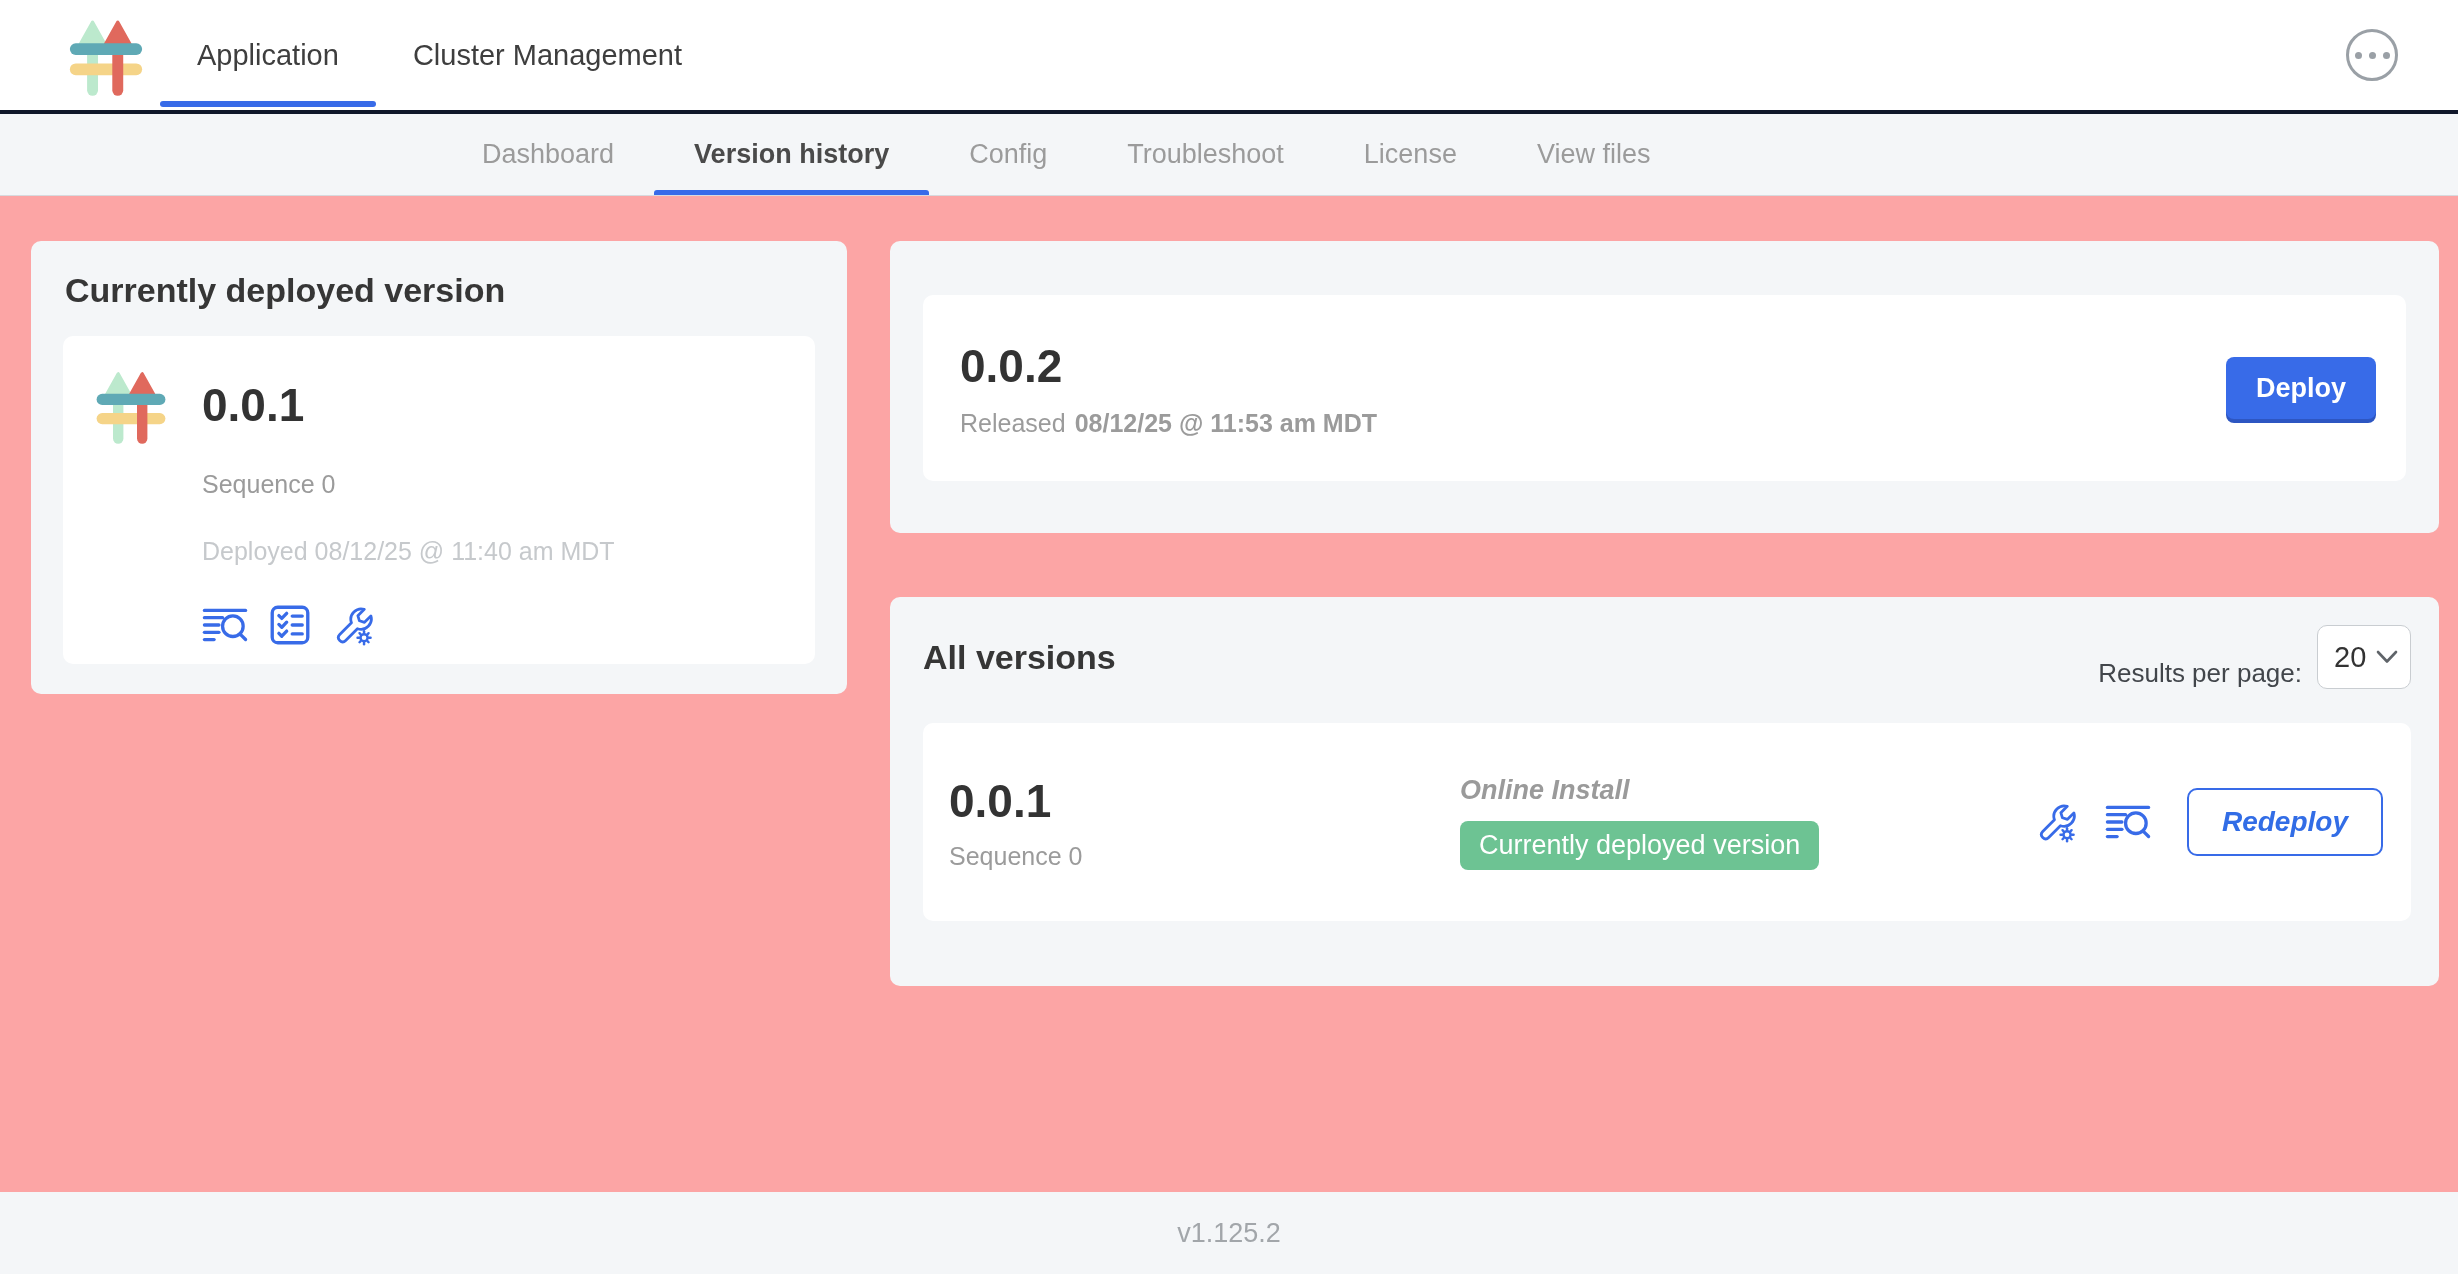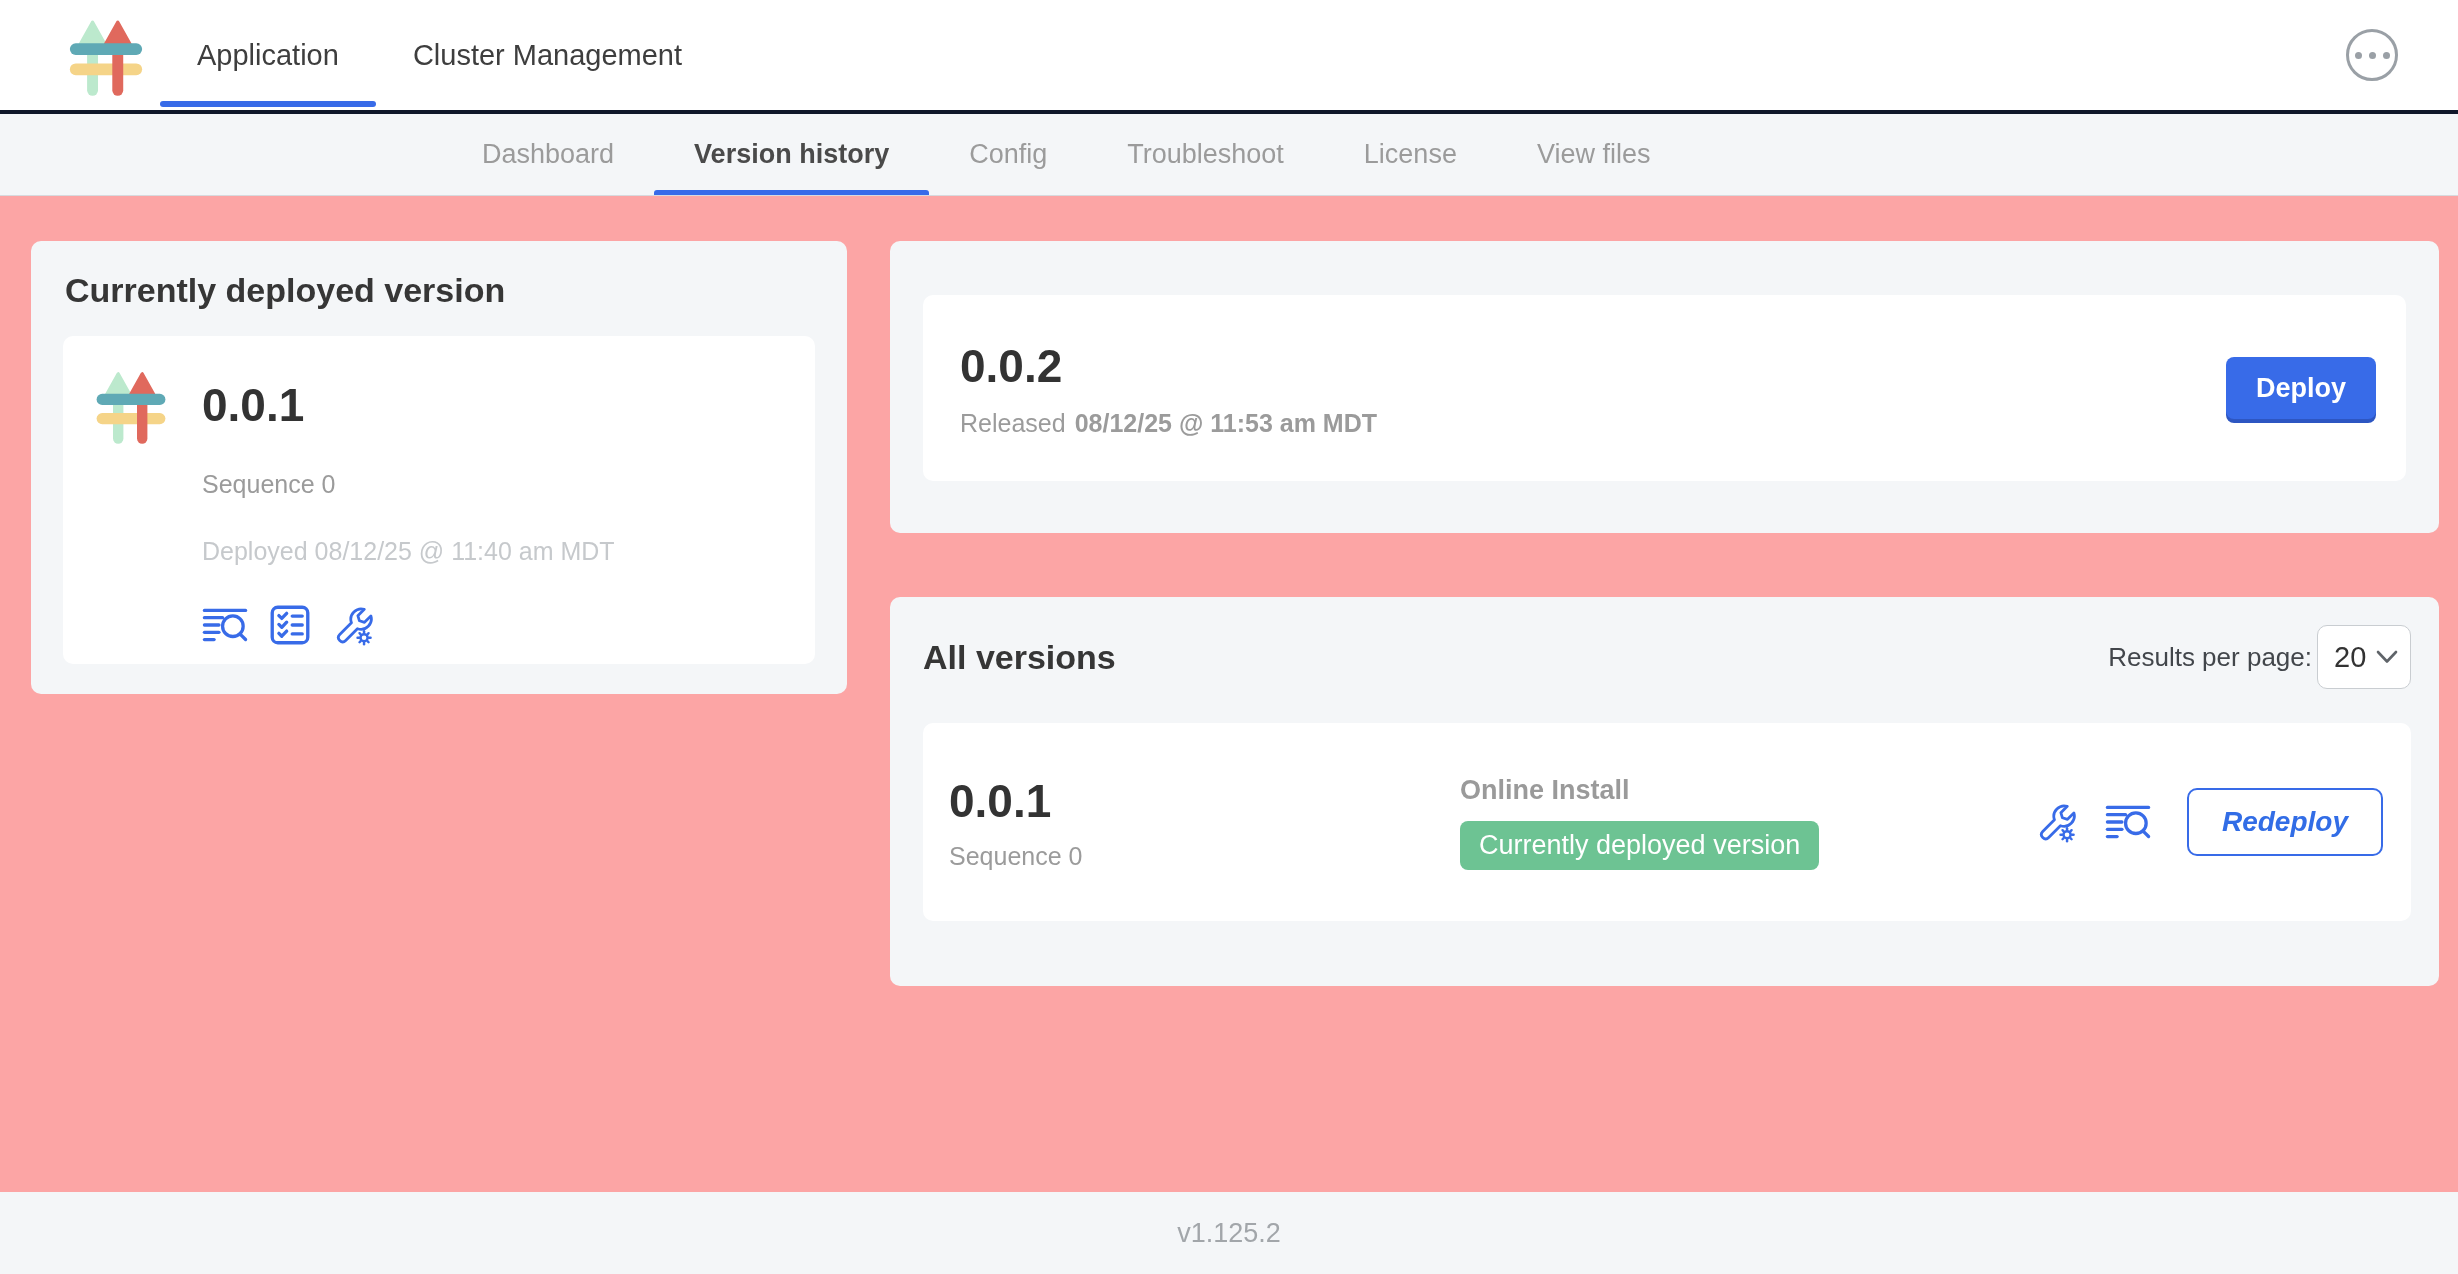--- a/index.html
+++ b/index.html
@@ -72,32 +72,32 @@
   .released-line .rel-prefix { margin-right: 9px; }
   .released-line .rel-date { font-weight: 700; }
   .version-md { font-size: 46px; font-weight: 700; color: #333; }
   .deploy-btn {
     margin-left: auto; width: 150px; height: 62px; background: #386be8; border: none;
     border-radius: 8px; color: #fff; font-size: 27px; font-weight: 700; cursor: pointer;
     box-shadow: 0 4px 0 #2d56c2; font-family: "Liberation Sans", sans-serif;
   }
 
   .panel-versions { left: 890px; top: 401px; width: 1549px; height: 389px; padding: 28px 28px 0 33px; }
-  .rpp-group { margin-left: auto; display: flex; align-items: center; gap: 5px; font-size: 26px; color: #42464b; }
+  .rpp-group { margin-left: auto; display: flex; align-items: flex-end; gap: 15px; font-size: 26px; color: #42464b; }
   .select-wrap { position: relative; }
   .select-wrap select {
     width: 94px; height: 64px; font-size: 29px; color: #333; background: #fff;
     border: 1px solid #c9cdd1; border-radius: 10px; padding: 0 38px 0 16px;
     appearance: none; -webkit-appearance: none; font-family: "Liberation Sans", sans-serif; cursor: pointer;
   }
   .select-wrap .chev { position: absolute; right: 13px; top: 25px; pointer-events: none; }
   .version-row { margin-top: 34px; background: #fff; border-radius: 10px; height: 198px; display: flex; align-items: center; padding: 0 28px 0 26px; }
   .v-left { width: 511px; }
   .v-left .seq-text { margin-top: 14px; }
-  .v-mid .install-type { font-size: 27px; font-weight: 700; color: #9a9a9a; }
+  .v-mid .install-type { font-size: 27px; font-weight: 700; color: #9a9a9a; font-style: italic; }
   .badge {
     display: inline-block; margin-top: 15px; background: #6dc393; color: #fff;
     font-size: 27px; padding: 9px 19px; border-radius: 8px;
   }
   .v-actions { margin-left: auto; display: flex; align-items: center; gap: 28px; }
   .redeploy-btn {
     height: 68px; padding: 0 33px; background: #fff; border: 2px solid #386be8;
     border-radius: 10px; color: #326de6; font-size: 28px; font-weight: 700; cursor: pointer;
     font-family: "Liberation Sans", sans-serif; margin-left: 8px; font-style: italic;
   }

